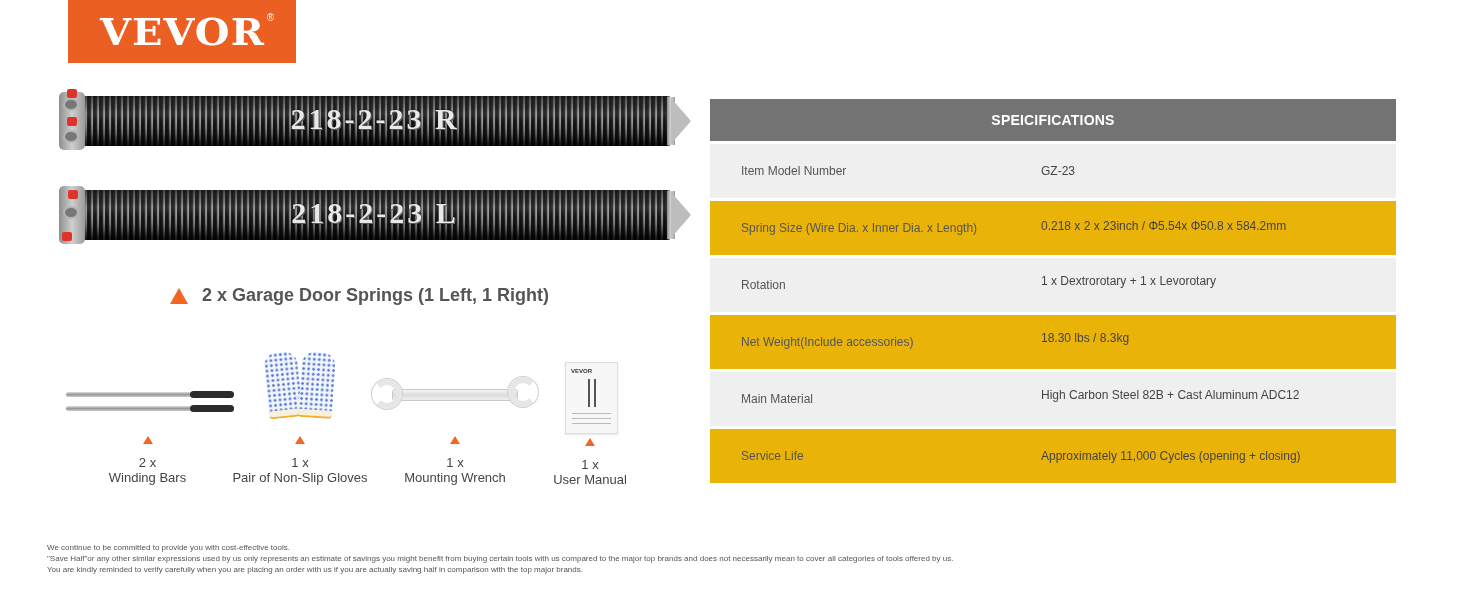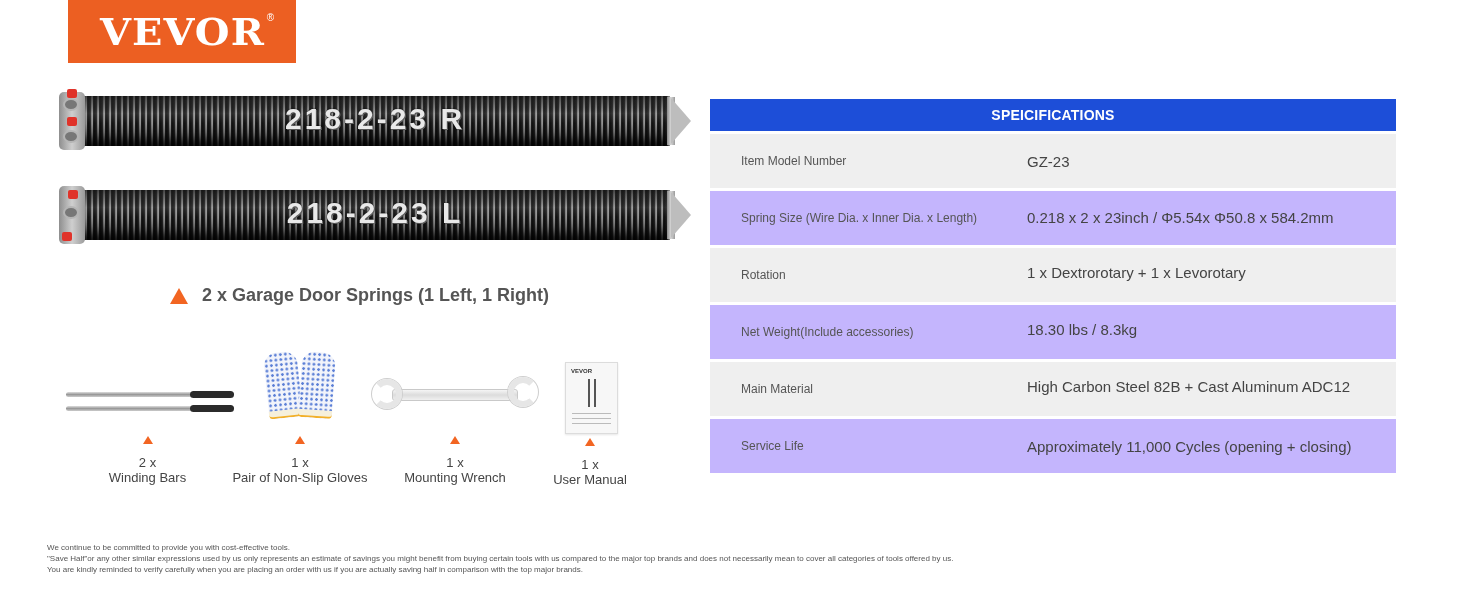--- a/index.html
+++ b/index.html
@@ -29,21 +29,21 @@
         repeating-linear-gradient(90deg, #111 0px, #2a2a2a 2px, #cfcfcf 3px, #1a1a1a 4.5px, #0d0d0d 6px),
         #111;
       box-shadow: inset 0 6px 8px rgba(255,255,255,0.15), inset 0 -6px 8px rgba(0,0,0,0.6);
     }
     .spring .coil::after {
       content: ""; position: absolute; inset: 0; border-radius: 6px;
       background: linear-gradient(180deg, rgba(0,0,0,0.55) 0%, rgba(255,255,255,0.10) 35%, rgba(0,0,0,0.0) 55%, rgba(0,0,0,0.65) 100%);
     }
     .spring .label {
       position: absolute; top: 10px; left: 0; width: 640px; text-align: center;
-      font-family: Liberation Sans, sans-serif; font-weight: bold; font-size: 30px;
+      font-family: Liberation Serif, serif; font-weight: bold; font-size: 30px;
       color: #e9e9e9; letter-spacing: 3px; z-index: 2;
       text-shadow: 0 0 2px #000, 1px 1px 0 #777;
     }
     .spring .cone-end {
       position: absolute; right: 4px; top: 6px; width: 0; height: 0;
       border-top: 23px solid transparent; border-bottom: 23px solid transparent;
       border-left: 20px solid #bdbdbd;
     }
     .spring .cone-base {
       position: absolute; right: 20px; top: 5px; width: 8px; height: 48px;
@@ -111,30 +111,30 @@
       position: absolute; left: 20px; top: 0; width: 53px; height: 72px; background: #f7f7f7;
       border: 1px solid #dcdcdc; box-shadow: 0 1px 2px rgba(0,0,0,0.1);
     }
     .manual .mlogo { position: absolute; left: 5px; top: 5px; font-size: 6px; font-weight: bold; color: #333; }
     .manual .mbar { position: absolute; top: 16px; width: 2px; height: 28px; background: #555; }
     .manual .mline { position: absolute; left: 6px; right: 6px; height: 1px; background: #bbb; }
 
     
     .spec { position: absolute; left: 710px; top: 99px; width: 686px; }
     .spec-header {
-      height: 32px; background: #1d4ed8; color: #fff; font-weight: bold; font-size: 14px;
+      height: 42px; background: #737373; color: #fff; font-weight: bold; font-size: 14px;
       display: flex; align-items: center; justify-content: center; letter-spacing: 0.2px;
     }
     .spec-row {
       position: relative; height: 54px; margin-top: 3px; display: flex; align-items: center;
     }
     .spec-row.light { background: #efefef; }
-    .spec-row.dark { background: #c4b5fd; padding-left: 23px; }
+    .spec-row.dark { background: #eab308; padding-left: 23px; }
     .spec-label { position: absolute; left: 31px; font-size: 12px; color: #555; }
-    .spec-value { position: absolute; left: 317px; font-size: 15px; color: #444; }
+    .spec-value { position: absolute; left: 331px; font-size: 12px; color: #444; }
 
     .disclaimer {
       position: absolute; left: 47px; top: 542px; font-size: 8px; line-height: 11px; color: #555;
     }
   </style>
 </head>
 <body>
 
 <div class="logo">
   <span class="logo-text">VEVOR</span>

